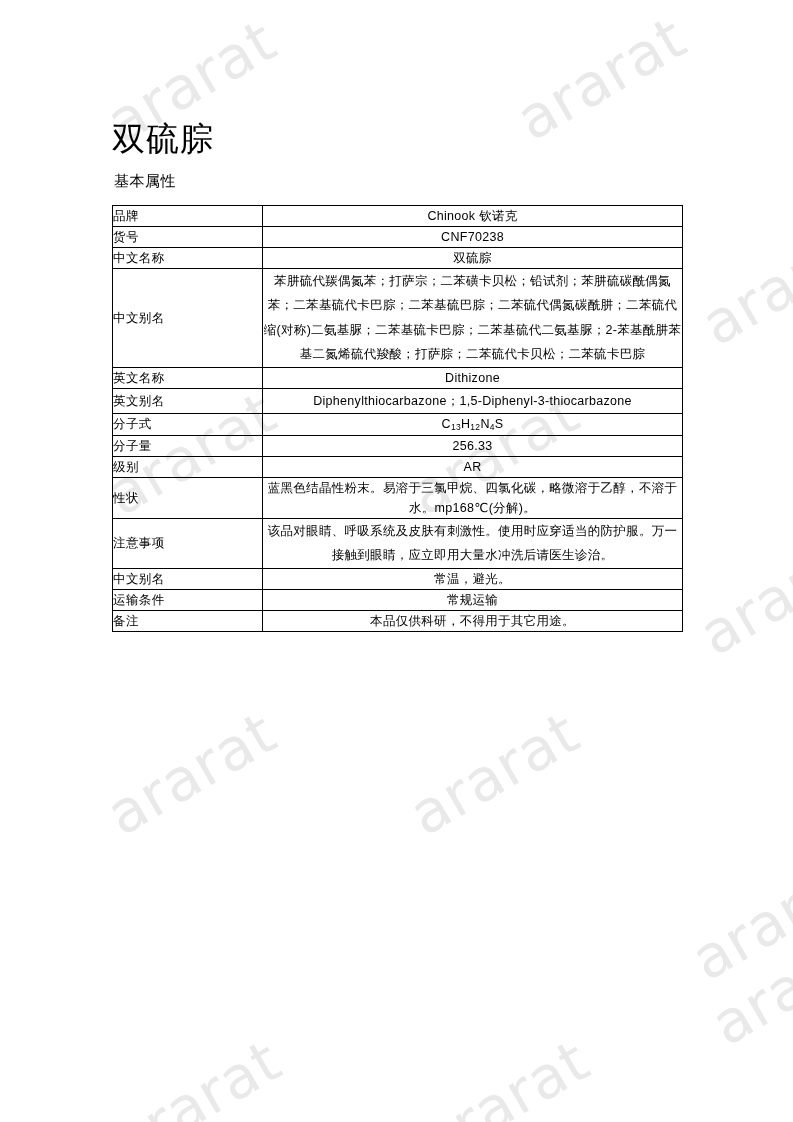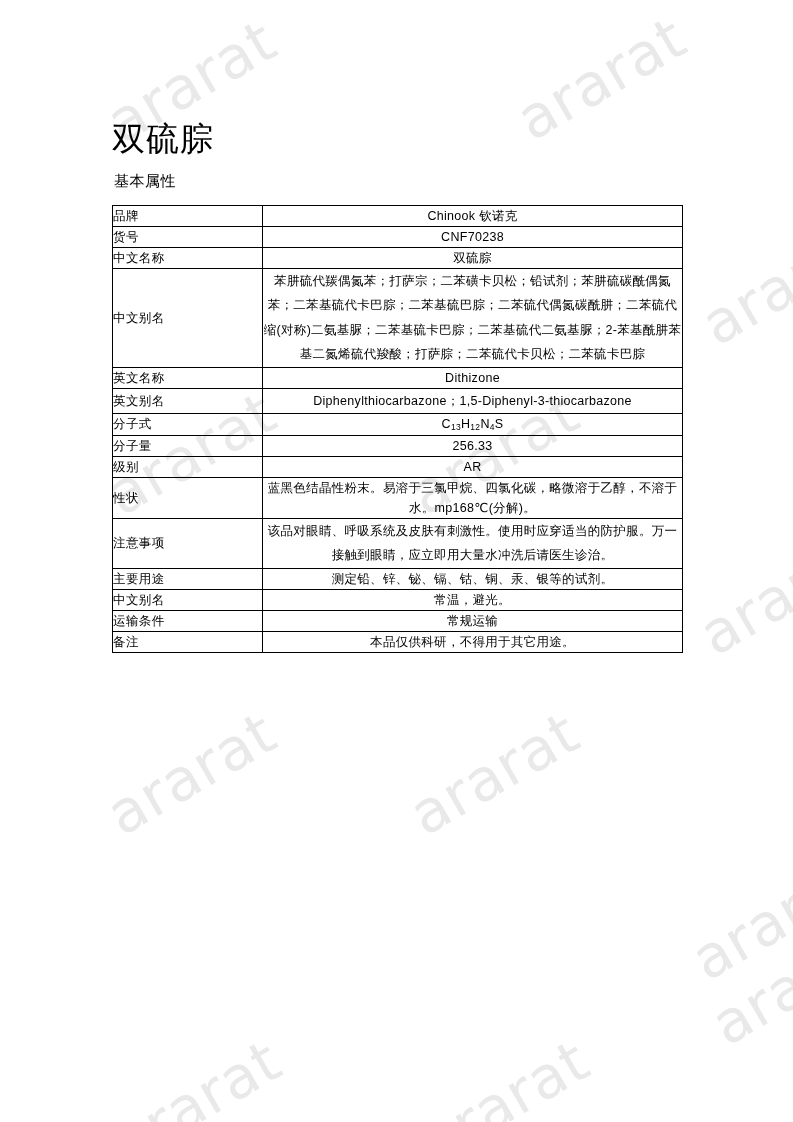--- a/index.html
+++ b/index.html
@@ -168,24 +168,20 @@
         </tr>
         <tr>
           <td class="prop-label">性状</td>
           <td class="prop-value single-line">蓝黑色结晶性粉末。易溶于三氯甲烷、四氯化碳，略微溶于乙醇，不溶于水。mp168℃(分解)。</td>
         </tr>
         <tr>
           <td class="prop-label">注意事项</td>
           <td class="prop-value">该品对眼睛、呼吸系统及皮肤有刺激性。使用时应穿适当的防护服。万一接触到眼睛，应立即用大量水冲洗后请医生诊治。</td>
         </tr>
         <tr>
-          <td class="prop-label">主要用途</td>
-          <td class="prop-value single-line">测定铅、锌、铋、镉、钴、铜、汞、银等的试剂。</td>
-        </tr>
-        <tr>
           <td class="prop-label">中文别名</td>
           <td class="prop-value single-line">常温，避光。</td>
         </tr>
         <tr>
           <td class="prop-label">运输条件</td>
           <td class="prop-value single-line">常规运输</td>
         </tr>
         <tr>
           <td class="prop-label">备注</td>
           <td class="prop-value single-line">本品仅供科研，不得用于其它用途。</td>

